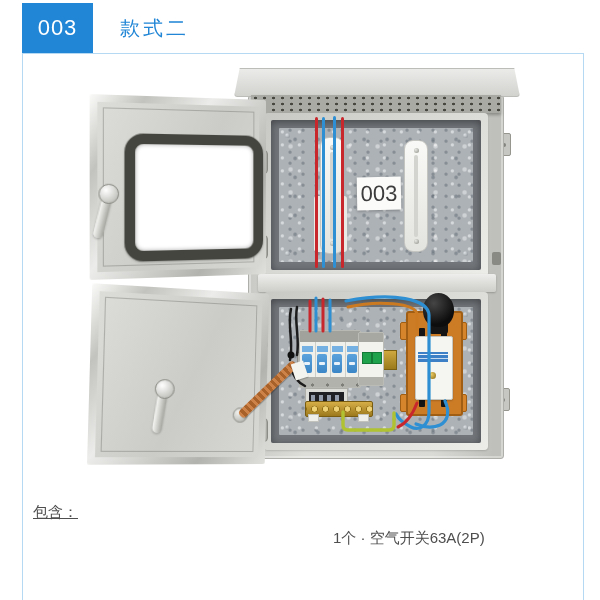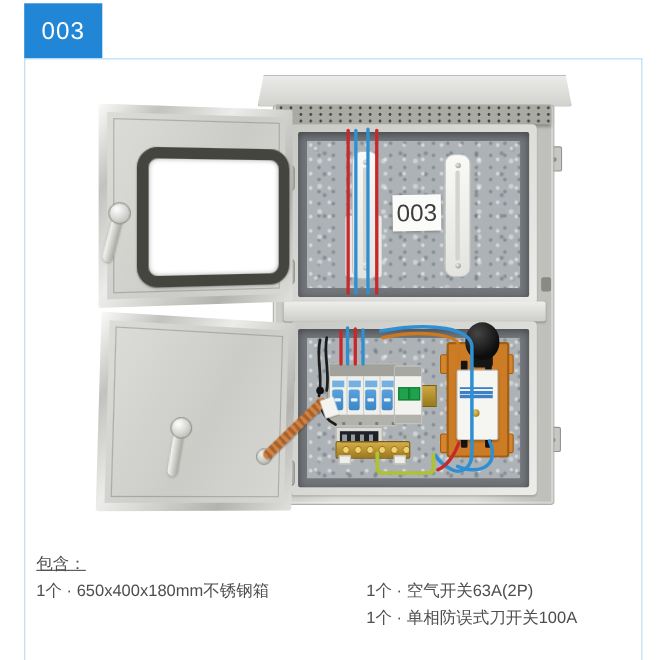--- a/index.html
+++ b/index.html
@@ -118,20 +118,21 @@
   .pcol.l{left:33px;width:295px;} .pcol.r{left:333px;width:250px;}
 
   svg.wires{left:0;top:0;}
 </style>
 </head>
 <body>
 
 <div class="screen">
 
   <div class="abs code-badge">003</div>
+  <div class="abs style-title">款式二</div>
   <div class="abs card"></div>
 
   <div class="abs" style="left:0;top:0;width:600px;height:600px;">
 
     <div class="abs lug" style="left:497px;top:133px;width:12px;height:21px;">
         <i></i>
       </div>
     <div class="abs lug" style="left:495px;top:388px;width:13px;height:21px;">
         <i></i>
       </div>
@@ -268,20 +269,18 @@
       <div class="lock-base" style="left:61px;top:88px;"></div>
       <div class="bolt" style="left:138px;top:114px;"></div>
     </div>
 
     <div class="abs braid"></div>
     <div class="abs tag"></div>
   </div>
 
   <div class="abs parts-heading">包含：</div>
   <div class="abs pcol l">
-    <div>1个 · 650x400x180mm不锈钢箱</div>
   </div>
   <div class="abs pcol r">
     <div>1个 · 空气开关63A(2P)</div>
-    <div>1个 · 单相防误式刀开关100A</div>
   </div>
 
 </div>
 
 </body></html>

